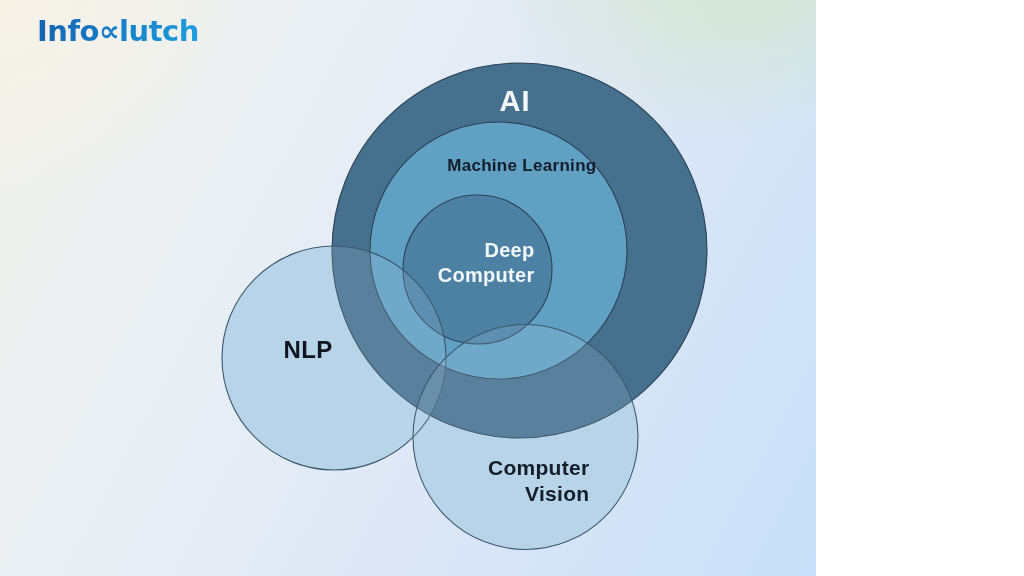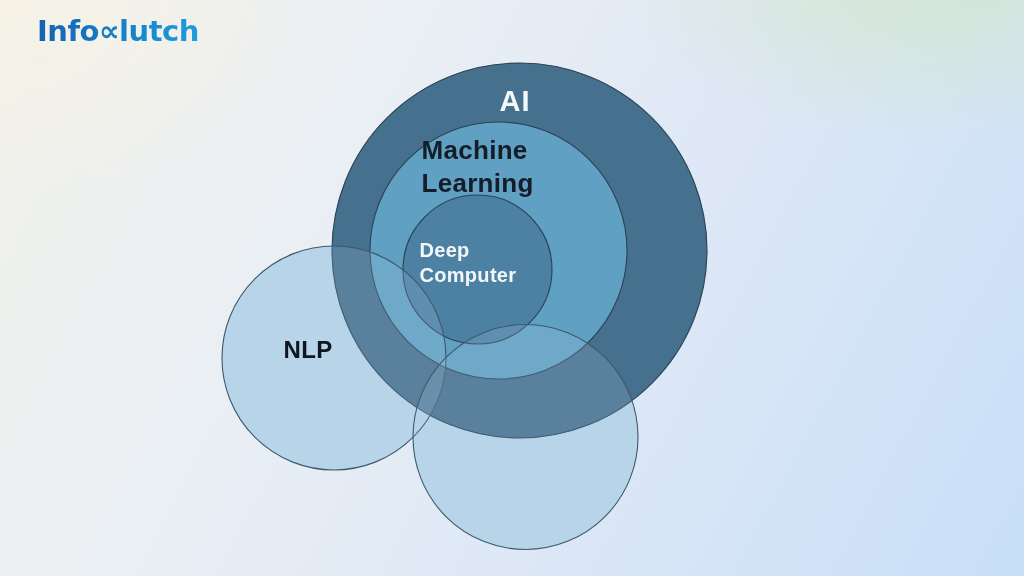--- a/index.html
+++ b/index.html
@@ -3,21 +3,21 @@
 <meta charset="utf-8">
 <style>
   * { margin: 0; padding: 0; box-sizing: border-box; }
   html, body { width: 1024px; height: 576px; }
   body {
     font-family: "Liberation Sans", sans-serif;
     overflow: hidden;
   }
   .stage {
     position: relative;
-    width: 1024px;
+    width: 816px;
     height: 576px;
     overflow: hidden;
     background:
       radial-gradient(55% 60% at 90% -8%, rgba(210,231,195,0.80) 0%, rgba(210,231,195,0) 55%),
       radial-gradient(50% 55% at 0% 0%, rgba(246,242,230,1) 0%, rgba(246,242,230,0) 62%),
       linear-gradient(118deg, #f1f1ea 0%, #eaeff4 32%, #dde7f6 62%, #c7dff8 100%);
   }
   .logo {
     position: absolute;
     left: 37px;
@@ -37,28 +37,28 @@
     top: 0;
     width: 1024px;
     height: 576px;
   }
   .venn-svg circle { stroke: #2c4254; stroke-width: 1.1; }
   .venn-svg circle.base { stroke: none; }
   .venn-svg circle.overlay { fill-opacity: 0.18; stroke: #3d596d; stroke-width: 1.1; }
   .label {
     position: absolute;
     transform: translate(-50%, -50%);
-    text-align: left;
+    text-align: right;
     line-height: 1.25;
     letter-spacing: 0.3px;
     font-weight: 700;
     white-space: normal;
   }
   .label-ai       { left: 515px; top: 101px; font-size: 29px; color: #f4f8fb; letter-spacing: 1px; }
-  .label-ml       { left: 509px; top: 166px; font-size: 26px; color: #151d29; width: 175px; }
+  .label-ml       { left: 509px; top: 166px; font-size: 17px; color: #151d29; width: 175px; }
   .label-dl       { left: 477px; top: 263px; font-size: 20px; color: #f2f7fa; width: 115px; }
   .label-nlp      { left: 308px; top: 350px; font-size: 24px; color: #10161f; }
   .label-cv       { left: 522px; top: 481px; font-size: 21px; color: #151d29; width: 135px; }
 </style>
 </head>
 <body>
 
 <div class="stage">
 
   <div class="logo">Info∝lutch</div>
@@ -77,14 +77,15 @@
   </svg>
 
   <div class="label label-ai">AI</div>
 
   <div class="label label-ml">Machine Learning</div>
 
   <div class="label label-dl">Deep Computer</div>
 
   <div class="label label-nlp">NLP</div>
 
+  <div class="label label-cv">Computer Vision</div>
 
 </div>
 
 </body></html>

